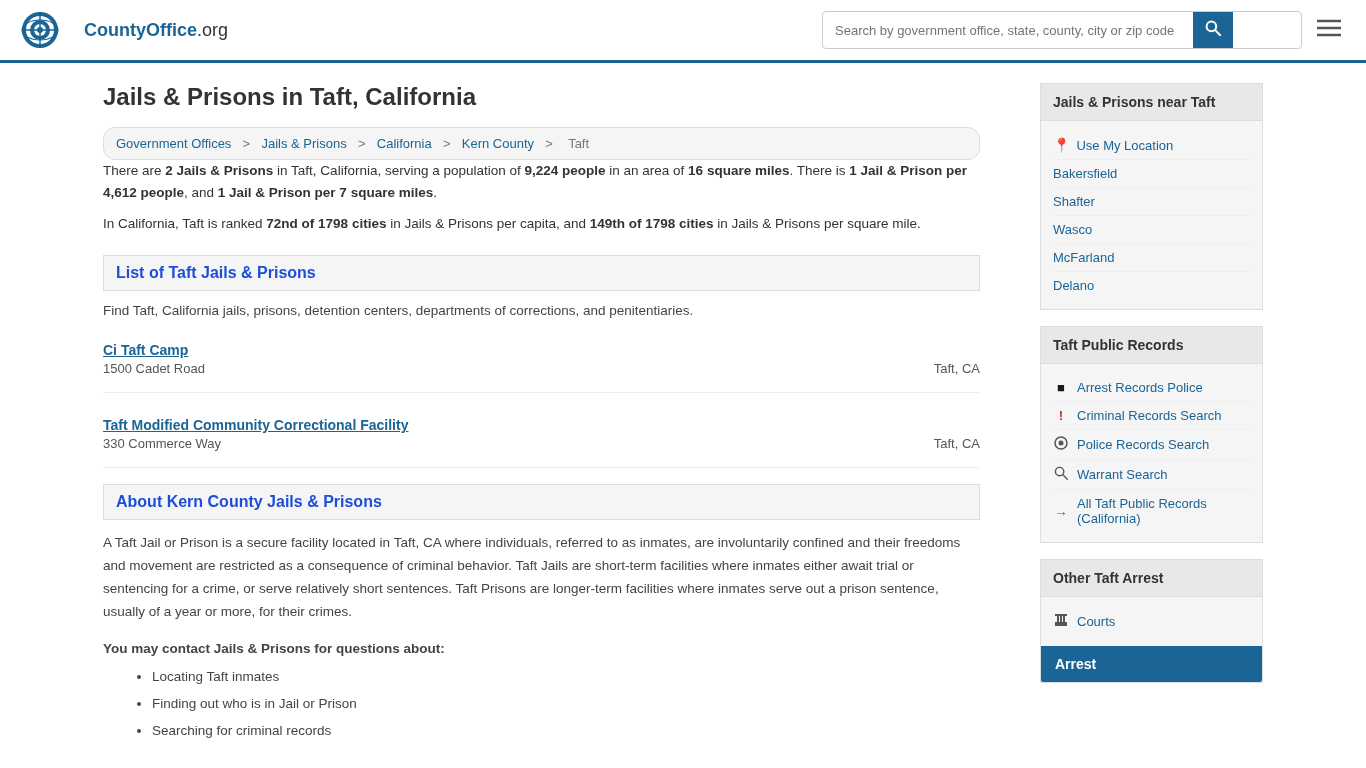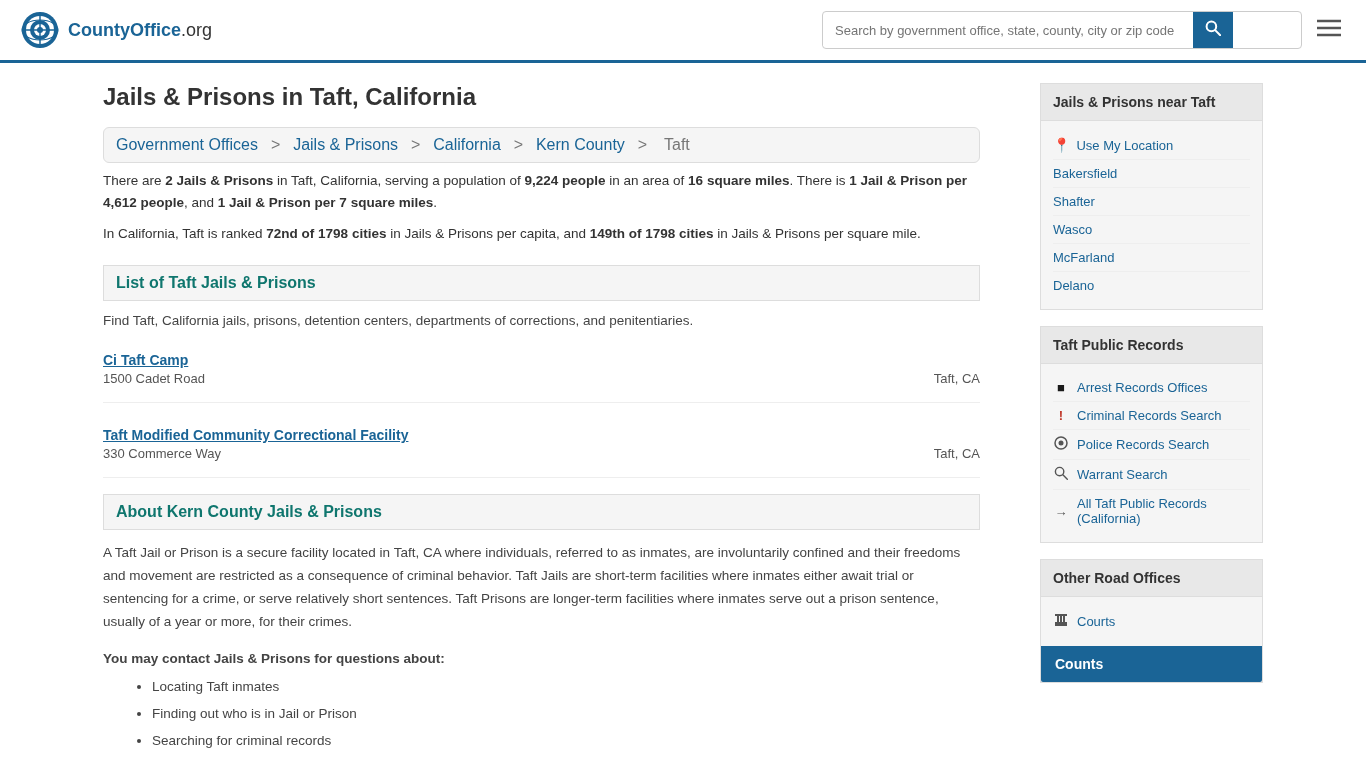--- a/index.html
+++ b/index.html
@@ -10,21 +10,21 @@
       background: #fff;
       border-bottom: 3px solid #1a6496;
       padding: 10px 20px;
       display: flex;
       align-items: center;
       justify-content: space-between;
     }
     .logo-area {
       display: flex;
       align-items: center;
-      gap: 8px;
+      gap: 24px;
     }
     .logo-icon {
       width: 40px;
       height: 40px;
     }
     .header-right {
       display: flex;
       align-items: center;
       gap: 10px;
     }
@@ -77,24 +77,24 @@
       font-weight: bold;
       color: #333;
       margin-bottom: 16px;
     }
 
     
     .breadcrumb {
       background: #f5f5f5;
       border: 1px solid #ddd;
       padding: 8px 12px;
-      font-size: 16px;
+      font-size: 13px;
       color: #555;
-      margin-bottom: 7px;
-      border-radius: 6px;
+      margin-bottom: 0;
+      border-radius: 12px;
     }
     .breadcrumb a {
       color: #1a6496;
       text-decoration: none;
     }
     .breadcrumb span { color: #777; margin: 0 4px; }
 
     
     .info-section {
       margin-bottom: 20px;
@@ -103,21 +103,21 @@
     }
     .info-section p { margin-bottom: 10px; }
 
     
     .section-header {
       background: #f5f5f5;
       border: 1px solid #ddd;
       padding: 8px 12px;
       font-size: 16px;
       font-weight: bold;
-      color: #0f766e;
+      color: #1d4ed8;
       margin-bottom: 12px;
       margin-top: 10px;
     }
 
     
     .facility-entry {
       margin-bottom: 16px;
       padding-bottom: 16px;
       border-bottom: 1px solid #eee;
     }
@@ -345,21 +345,21 @@
         <a class="nearby-link">McFarland</a>
         <a class="nearby-link">Delano</a>
       </div>
     </div>
 
     <div class="sidebar-box">
       <div class="sidebar-box-header">Taft Public Records</div>
       <div class="sidebar-box-content">
         <a class="sidebar-link">
           <span class="link-icon" style="color:#1a1a1a;">■</span>
-          <span>Arrest Records Offices</span>
+          <span>Arrest Records Police</span>
         </a>
         <a class="sidebar-link">
           <span class="link-icon" style="color:#c0392b;font-weight:bold;">!</span>
           <span>Criminal Records Search</span>
         </a>
         <a class="sidebar-link">
           <span class="link-icon">
             <svg width="14" height="14" viewBox="0 0 14 14">
                 <circle cx="7" cy="7" r="6" fill="none" stroke="#555" stroke-width="1.5"></circle>
                 <circle cx="7" cy="7" r="2.5" fill="#555"></circle>
@@ -377,34 +377,34 @@
           <span>Warrant Search</span>
         </a>
         <a class="sidebar-link">
           <span class="link-icon" style="font-weight:bold;">→</span>
           <span>All Taft Public Records (California)</span>
         </a>
       </div>
     </div>
 
     <div class="sidebar-box">
-      <div class="sidebar-box-header">Other Road Offices</div>
+      <div class="sidebar-box-header">Other Taft Arrest</div>
       <div class="sidebar-box-content">
         <a class="sidebar-link">
           <span class="link-icon">
             <svg width="14" height="14" viewBox="0 0 14 14">
               <rect x="1" y="9" width="12" height="4" fill="#555"></rect>
               <rect x="1" y="1" width="12" height="2" fill="#555"></rect>
               <rect x="3" y="3" width="2" height="6" fill="#555"></rect>
               <rect x="6" y="3" width="2" height="6" fill="#555"></rect>
               <rect x="9" y="3" width="2" height="6" fill="#555"></rect>
             </svg>
           </span>
           <span>Courts</span>
         </a>
       </div>
 
-      <div class="counts-bar">Counts</div>
+      <div class="counts-bar">Arrest</div>
     </div>
 
   </aside>
 
 </div>
 
 </body></html>

